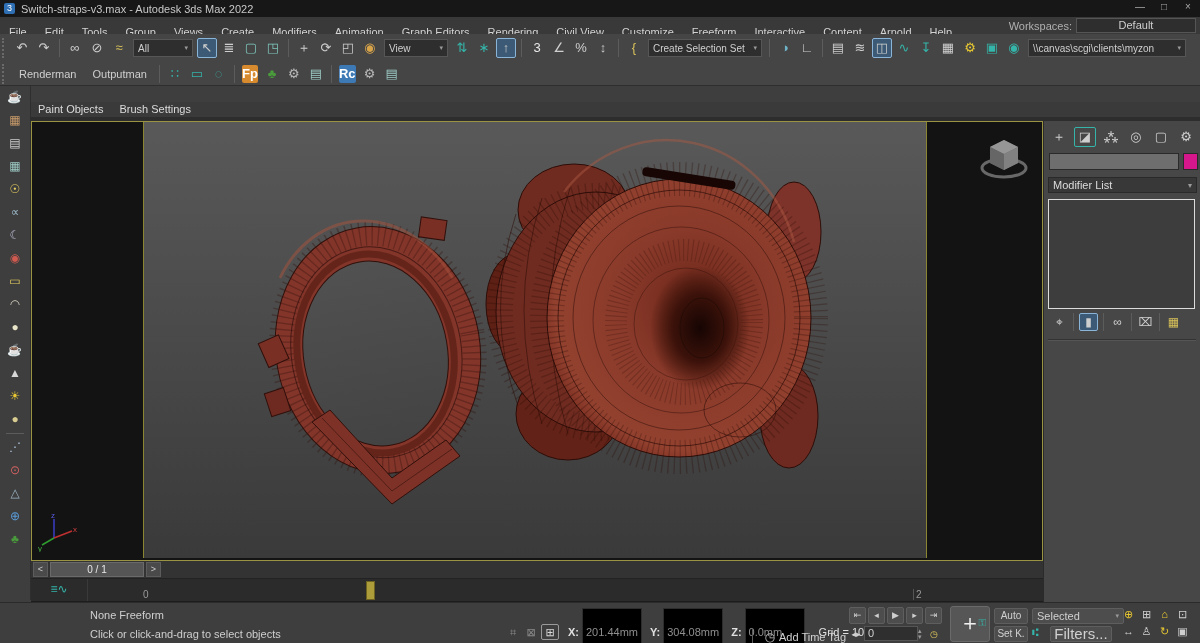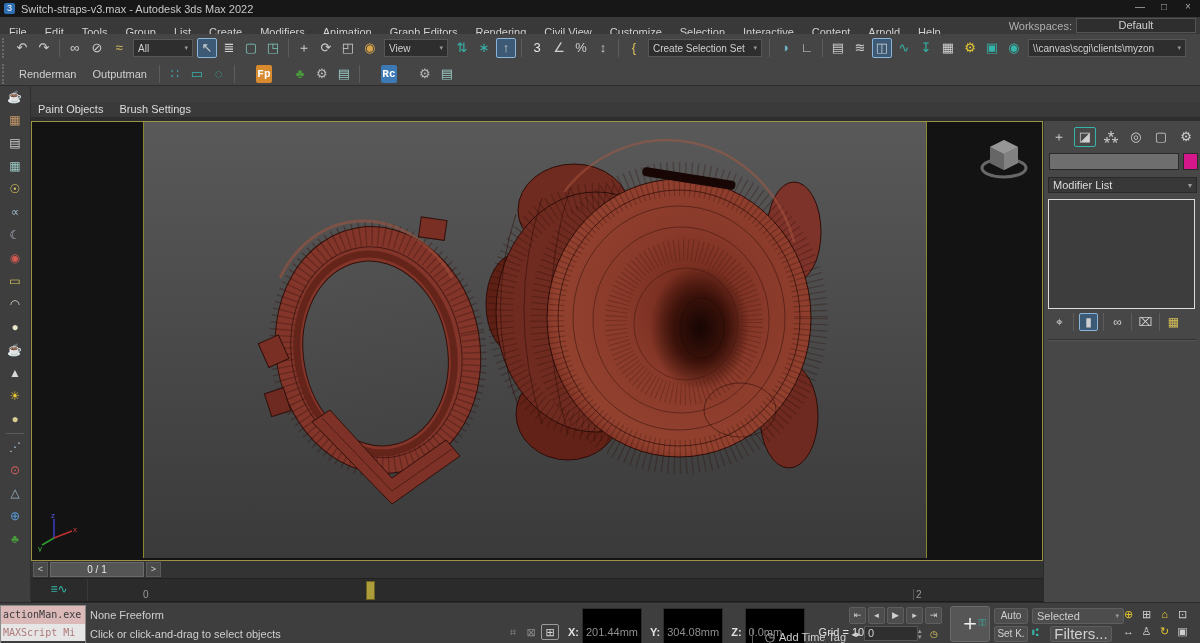--- a/index.html
+++ b/index.html
@@ -15,21 +15,21 @@
   .mi{padding:0 9px;line-height:17px;color:#d2d2d2;margin-top:13px;}
   .wslabel{color:#b0b0b0;margin-left:auto;}
   .wsdd{width:110px;height:13px;margin:0 4px;background:#2e2e2e;border:1px solid #555;display:flex;align-items:center;padding:0 4px;color:#cfcfcf;flex-direction:column;}
   .wsdd s{margin-left:auto;text-decoration:none;font-size:8px;color:#9a9a9a;}
   
   .toolbar1{position:absolute;left:0;top:34px;width:1200px;height:28px;background:#454545;display:flex;align-items:center;border-bottom:1px solid #383838;}
   .toolbar2{position:absolute;left:0;top:62px;width:1200px;height:23px;background:#454545;display:flex;align-items:center;border-bottom:1px solid #2e2e2e;}
   .ic{min-width:20px;height:20px;line-height:20px;text-align:center;font-size:13px;color:#cfcfcf;margin:0 1px;}
   .toolbar2 .ic{height:18px;line-height:18px;}
   .ic.act{background:#3c5a75;border:1px solid #8ab4d8;border-radius:2px;line-height:18px;min-width:18px;height:18px;}
-  .badge{background:#d78b2e;color:#fff;font-size:11px;font-weight:bold;min-width:16px;height:14px;line-height:14px;border-radius:2px;margin:0 17px;font-family:Liberation Mono, monospace;}
+  .badge{background:#d78b2e;color:#fff;font-size:13px;font-weight:bold;min-width:16px;height:14px;line-height:14px;border-radius:2px;margin:0 3px;}
   .sep{width:1px;height:18px;background:#5c5c5c;margin:0 4px;display:inline-block;}
   .handle{width:5px;height:20px;margin:0 2px;border-left:2px dotted #6a6a6a;display:inline-block;}
   .dd{height:16px;background:#2e2e2e;border:1px solid #565656;display:inline-flex;align-items:center;padding:0 4px;margin:0 3px;color:#cfcfcf;font-size:10px;white-space:nowrap;overflow:hidden;}
   .dd .dda{margin-left:auto;font-size:7px;color:#9a9a9a;padding-left:4px;}
   .tbtn{padding:0 8px;line-height:18px;color:#cfcfcf;}
   
   .ribbontabs{position:absolute;left:30px;top:86px;width:1170px;height:16px;background:#2d2d2d;display:flex;align-items:center;}
   .rtab{padding:0 22px;line-height:16px;color:#b5b5b5;}
   .rtab.act{background:#4d4d4d;color:#f0f0f0;}
   .ribbonsub{position:absolute;left:30px;top:102px;width:1170px;height:15px;background:#3a3a3a;display:flex;align-items:center;border-bottom:4px solid #2d2d2d;}
@@ -114,29 +114,29 @@
         <span class="ic">×</span>
       </span>
   </div>
 
   <div class="menubar">
     <span style="display:flex">
         <span class="mi">File</span>
         <span class="mi">Edit</span>
         <span class="mi">Tools</span>
         <span class="mi">Group</span>
-        <span class="mi">List</span>
+        <span class="mi">Views</span>
         <span class="mi">Create</span>
         <span class="mi">Modifiers</span>
         <span class="mi">Animation</span>
         <span class="mi">Graph Editors</span>
         <span class="mi">Rendering</span>
         <span class="mi">Civil View</span>
         <span class="mi">Customize</span>
-        <span class="mi">Selection</span>
+        <span class="mi">Freeform</span>
         <span class="mi">Interactive</span>
         <span class="mi">Content</span>
         <span class="mi">Arnold</span>
         <span class="mi">Help</span>
       </span>
     <span class="wslabel">Workspaces:</span>
     <span class="wsdd">
       <span>Default</span>
         <s>▾</s>
     </span>
@@ -373,24 +373,20 @@
         <span class="ic">∞</span>
         <span class="sep"></span>
         <span class="ic">⌧</span>
         <span class="sep"></span>
         <span class="ic" style="color: rgb(216, 193, 90);">▦</span>
       </div>
     <div class="paneldiv"></div>
   </div>
 
   <div class="statusbar">
-    <div class="listener">
-      <div class="lst1">actionMan.exe</div>
-      <div class="lst2">MAXScript Mi</div>
-    </div>
     <div class="stline1">None Freeform</div>
     <div class="stline2">Click or click-and-drag to select objects</div>
 
     <div class="coordrow">
       <span style="display:flex">
           <span class="ic" style="color: rgb(138, 138, 138);">⌗</span>
           <span class="ic" style="color: rgb(138, 138, 138);">⊠</span>
         </span>
       <span class="ic en">⊞</span>
       <span class="axlabel">X:</span>

